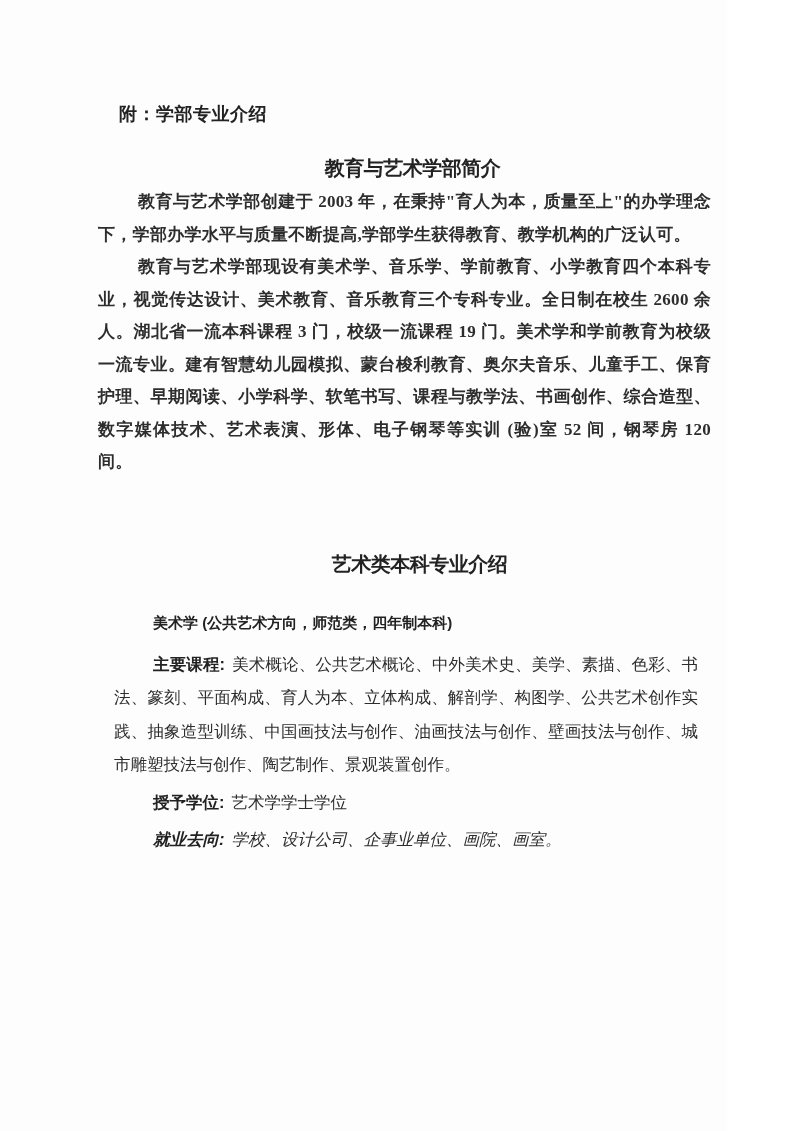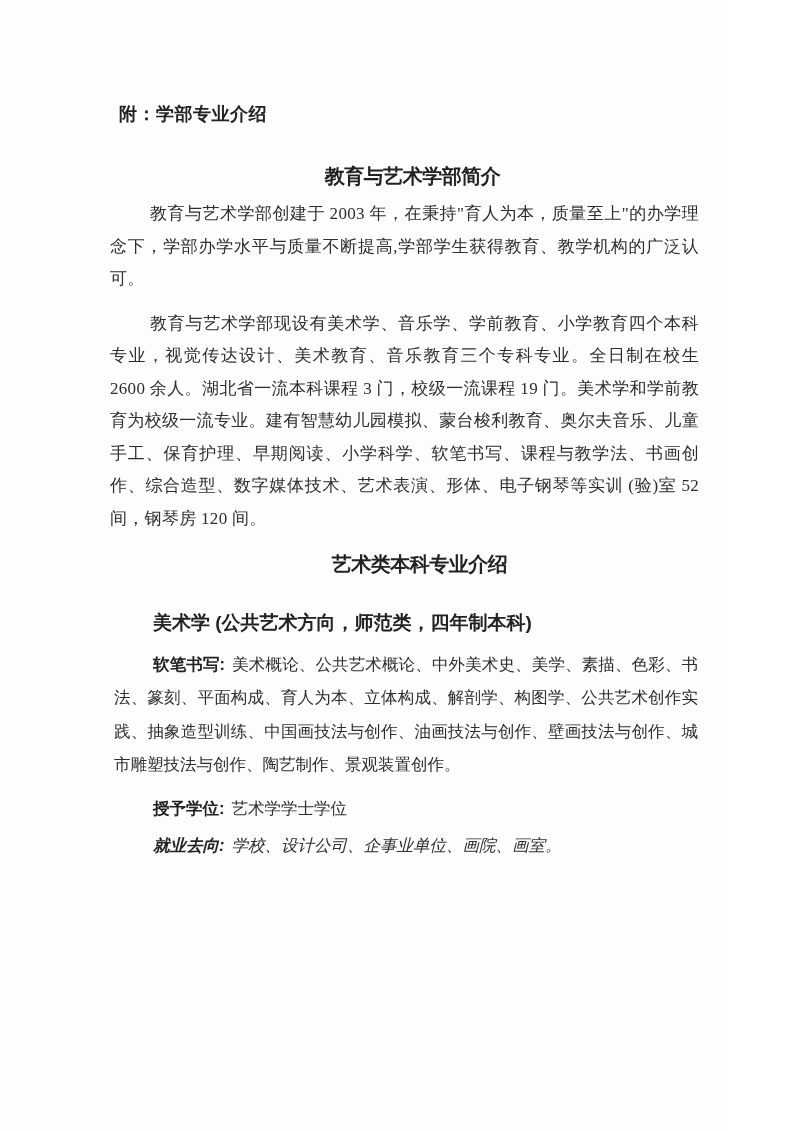--- a/index.html
+++ b/index.html
@@ -33,66 +33,67 @@
     left: 0;
     width: 799px;
     text-align: center;
     font-family: "Liberation Sans", "DejaVu Sans", sans-serif;
     font-weight: bold;
     font-size: 20px;
     line-height: 24px;
     color: #222222;
     letter-spacing: -0.5px;
   }
-  .title-dept { top: 164px; padding-left: 26px; box-sizing: border-box; }
+  .title-dept { top: 156px; padding-left: 26px; box-sizing: border-box; }
   .title-art  { top: 552px; padding-left: 40px; box-sizing: border-box; }
 
   .body-upper {
     position: absolute;
     left: 98px;
     top: 186px;
     width: 613px;
   }
   .body-upper p {
-    margin: 12px;
+    margin: 0;
     font-size: 17px;
     line-height: 32.5px;
     text-align: justify;
     text-justify: inter-character;
     text-indent: 40px;
     letter-spacing: 0.3px;
+    font-weight: bold;
   }
 
   .major-heading {
     position: absolute;
     left: 153px;
     top: 612px;
     font-family: "Liberation Sans", "DejaVu Sans", sans-serif;
     font-weight: bold;
-    font-size: 19px;
+    font-size: 15px;
     line-height: 22px;
     color: #222222;
     white-space: nowrap;
   }
 
   .body-lower {
     position: absolute;
     left: 114px;
     top: 648px;
     width: 584px;
   }
   .body-lower p {
     margin: 0;
     font-size: 16.5px;
     line-height: 33.4px;
     text-align: justify;
     text-justify: inter-character;
     text-indent: 39px;
   }
-  .body-lower p.gap-large { margin-top: 10px; }
+  .body-lower p.gap-large { margin-top: 4px; }
   .body-lower p.gap-small { margin-top: 4px; font-style: italic; }
   .field-label {
     font-family: "Liberation Sans", "DejaVu Sans", sans-serif;
     font-weight: bold;
     color: #222222;
     margin-right: 7px;
   }
 </style>
 </head>
 <body>
@@ -106,18 +107,18 @@
   <div class="body-upper">
     <p>教育与艺术学部创建于 2003 年，在秉持"育人为本，质量至上"的办学理念下，学部办学水平与质量不断提高,学部学生获得教育、教学机构的广泛认可。</p>
     <p>教育与艺术学部现设有美术学、音乐学、学前教育、小学教育四个本科专业，视觉传达设计、美术教育、音乐教育三个专科专业。全日制在校生 2600 余人。湖北省一流本科课程 3 门，校级一流课程 19 门。美术学和学前教育为校级一流专业。建有智慧幼儿园模拟、蒙台梭利教育、奥尔夫音乐、儿童手工、保育护理、早期阅读、小学科学、软笔书写、课程与教学法、书画创作、综合造型、数字媒体技术、艺术表演、形体、电子钢琴等实训 (验)室 52 间，钢琴房 120 间。</p>
   </div>
 
   <div class="center-title title-art">艺术类本科专业介绍</div>
 
   <div class="major-heading">美术学 (公共艺术方向，师范类，四年制本科)</div>
 
   <div class="body-lower">
-    <p><span class="field-label">软笔书写:</span><span>美术概论、公共艺术概论、中外美术史、美学、素描、色彩、书法、篆刻、平面构成、育人为本、立体构成、解剖学、构图学、公共艺术创作实践、抽象造型训练、中国画技法与创作、油画技法与创作、壁画技法与创作、城市雕塑技法与创作、陶艺制作、景观装置创作。</span></p>
+    <p><span class="field-label">主要课程:</span><span>美术概论、公共艺术概论、中外美术史、美学、素描、色彩、书法、篆刻、平面构成、育人为本、立体构成、解剖学、构图学、公共艺术创作实践、抽象造型训练、中国画技法与创作、油画技法与创作、壁画技法与创作、城市雕塑技法与创作、陶艺制作、景观装置创作。</span></p>
     <p class="gap-large"><span class="field-label">授予学位:</span><span>艺术学学士学位</span></p>
     <p class="gap-small"><span class="field-label">就业去向:</span><span>学校、设计公司、企事业单位、画院、画室。</span></p>
   </div>
 
 </div>
 
 </body></html>

